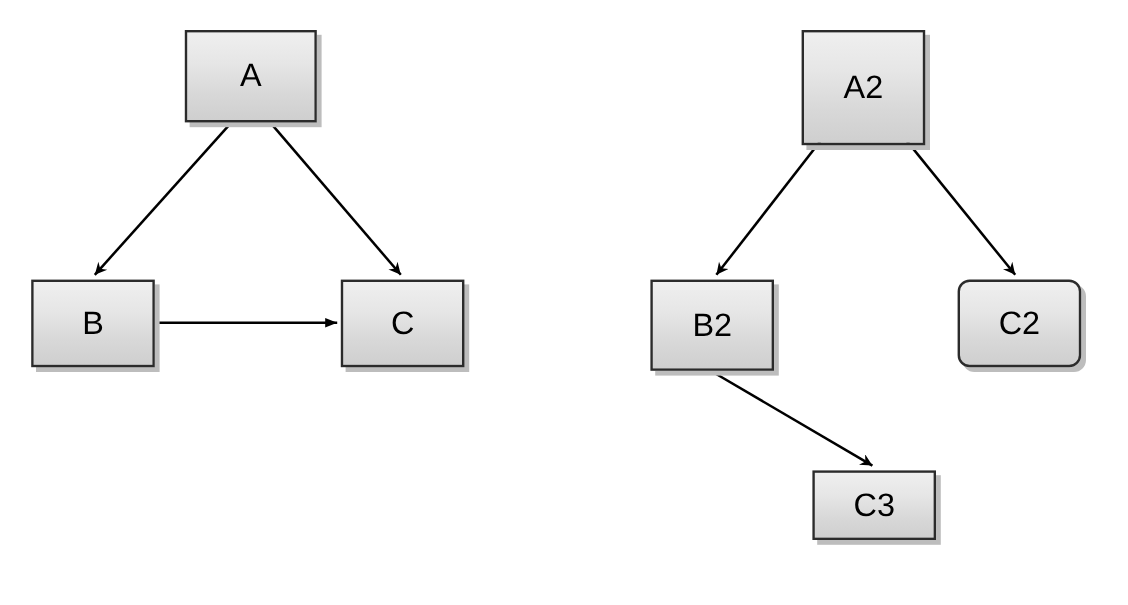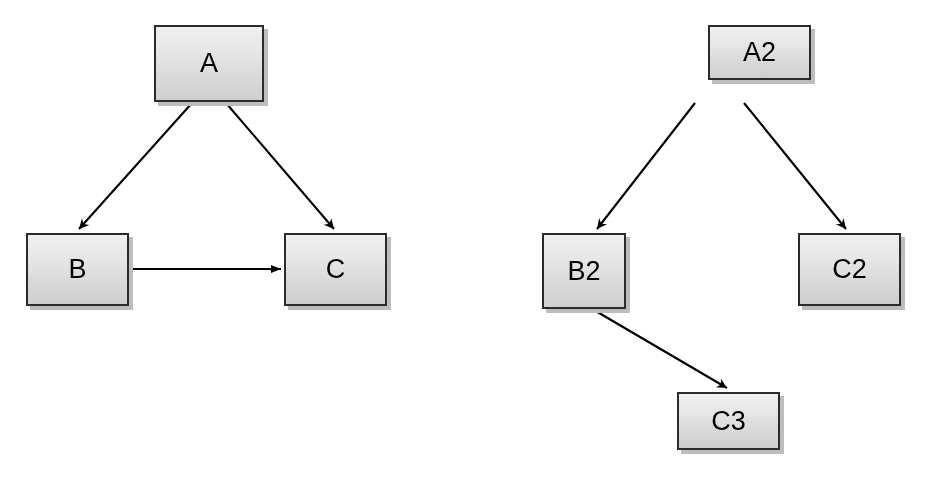--- a/index.html
+++ b/index.html
@@ -72,27 +72,27 @@
   <div id="nodes-layer">
       <div class="node" style="left: 154px; top: 25px; width: 110px; height: 77px;">
         <span class="node-label">A</span>
       </div>
       <div class="node" style="left: 26px; top: 233px; width: 103px; height: 73px;">
         <span class="node-label">B</span>
       </div>
       <div class="node" style="left: 284px; top: 233px; width: 103px; height: 73px;">
         <span class="node-label">C</span>
       </div>
-      <div class="node" style="left: 668px; top: 25px; width: 103px; height: 55px; margin-left: 40px;">
+      <div class="node" style="left: 668px; top: 25px; width: 103px; height: 96px;">
         <span class="node-label">A2</span>
       </div>
-      <div class="node" style="left: 542px; top: 233px; width: 84px; height: 76px;">
+      <div class="node" style="left: 542px; top: 233px; width: 103px; height: 76px;">
         <span class="node-label">B2</span>
       </div>
-      <div class="node" style="left: 798px; top: 233px; width: 103px; height: 73px;">
+      <div class="node" style="left: 798px; top: 233px; width: 103px; height: 73px; border-radius: 10px;">
         <span class="node-label">C2</span>
       </div>
       <div class="node" style="left: 677px; top: 392px; width: 103px; height: 58px;">
         <span class="node-label">C3</span>
       </div>
     </div>
 
 </div>
 
 </body></html>

